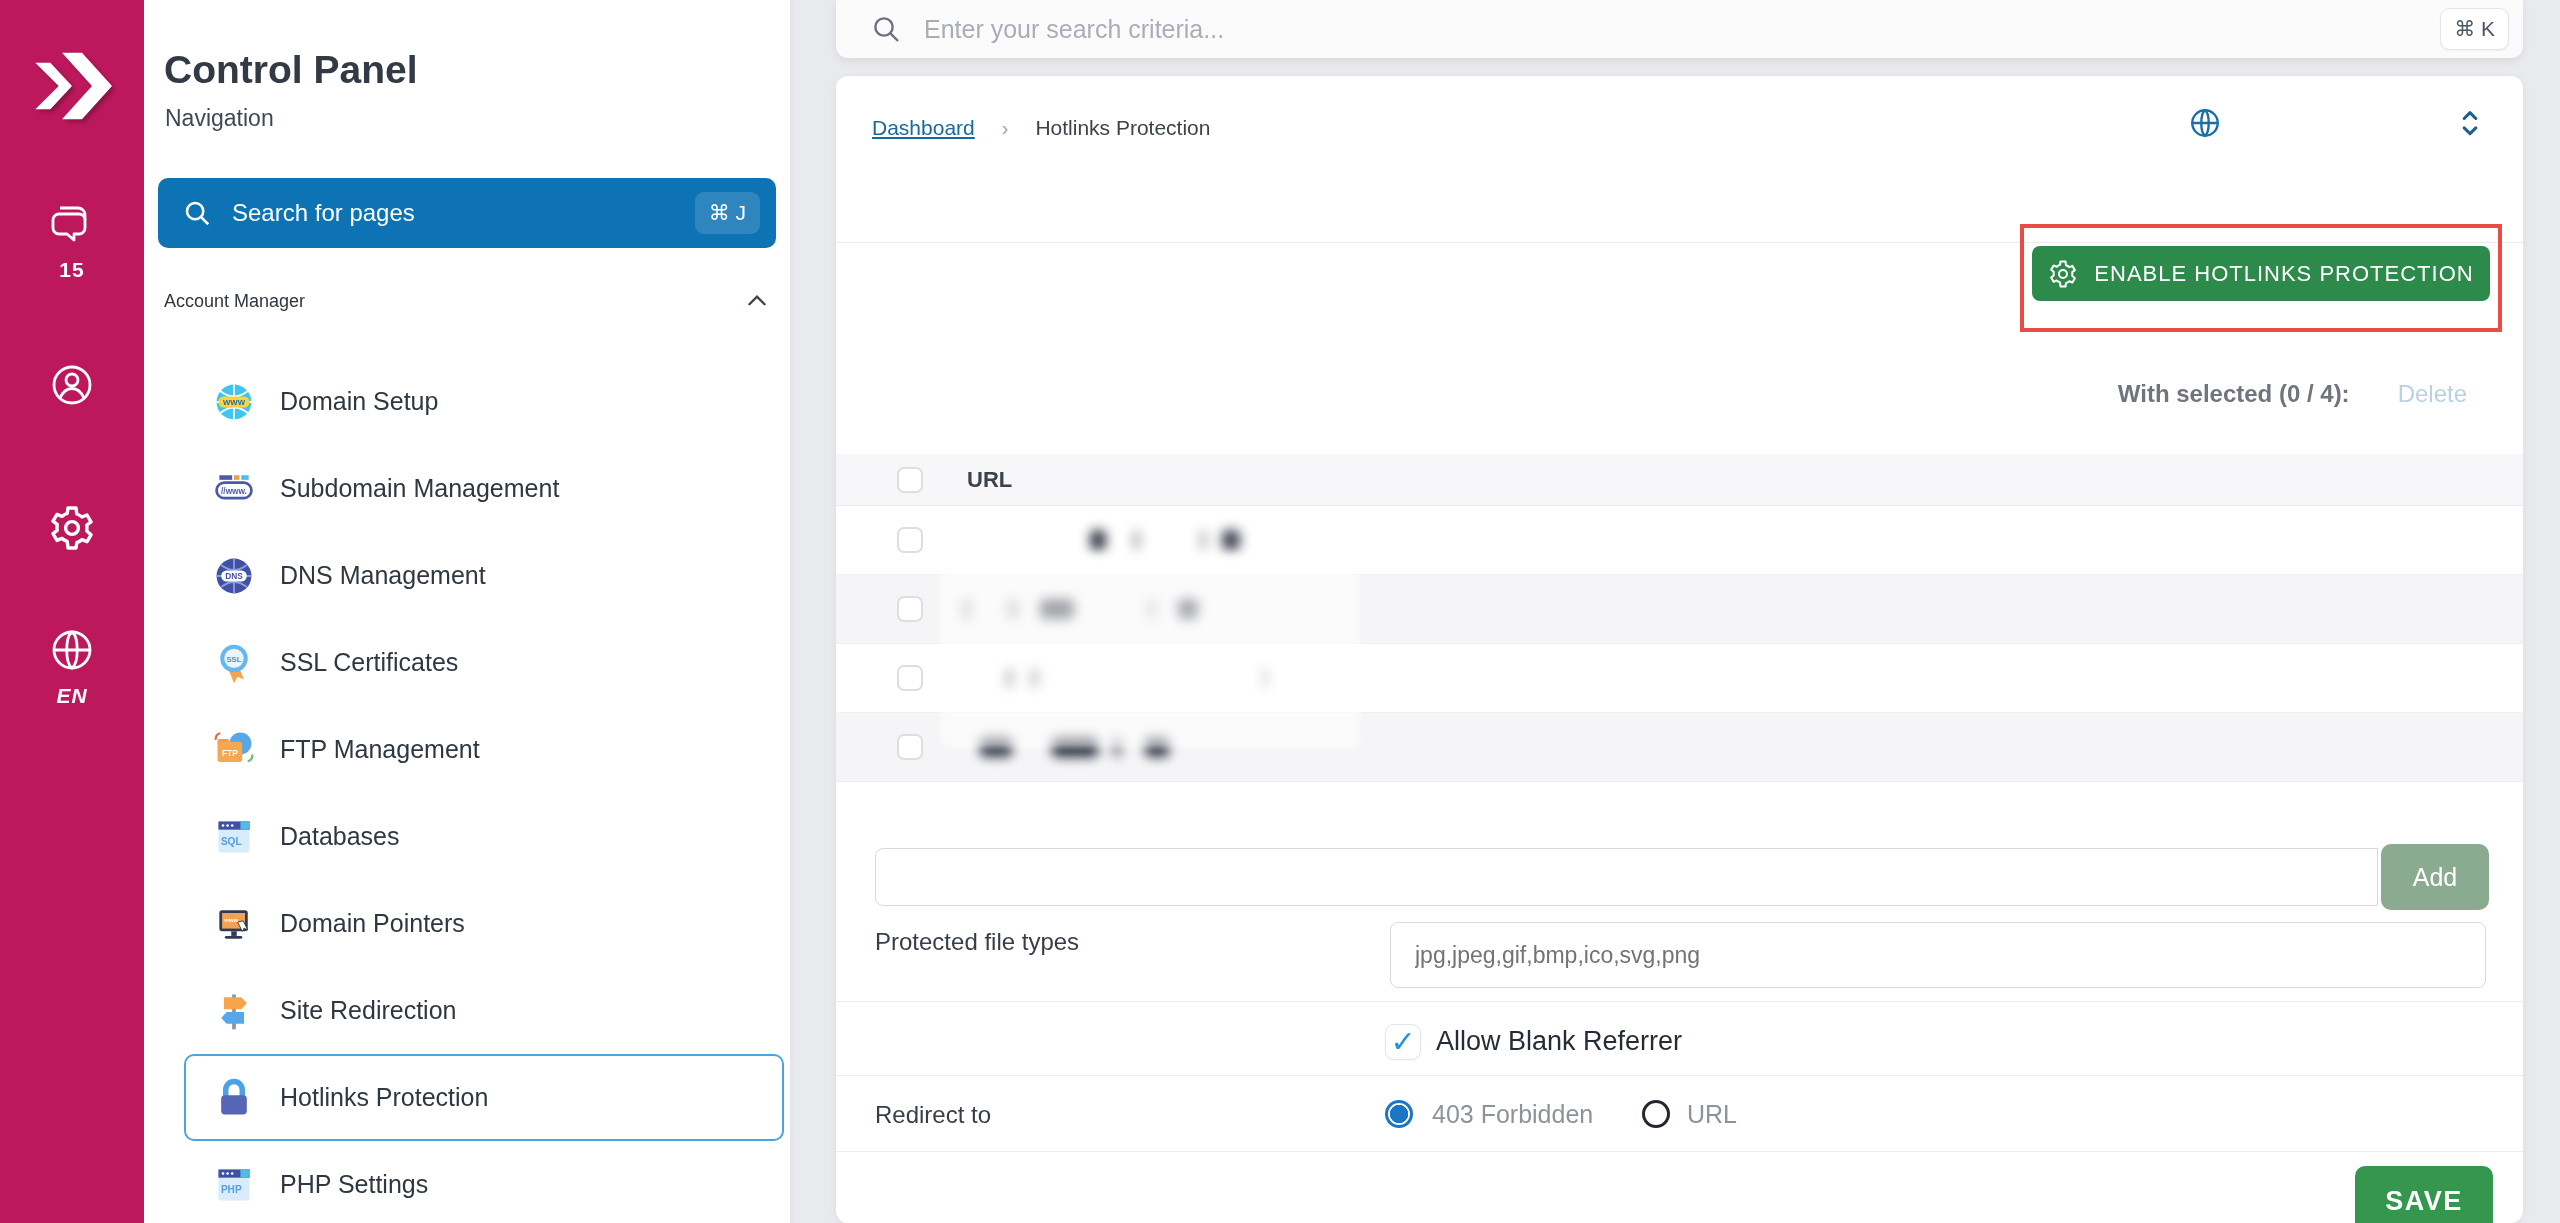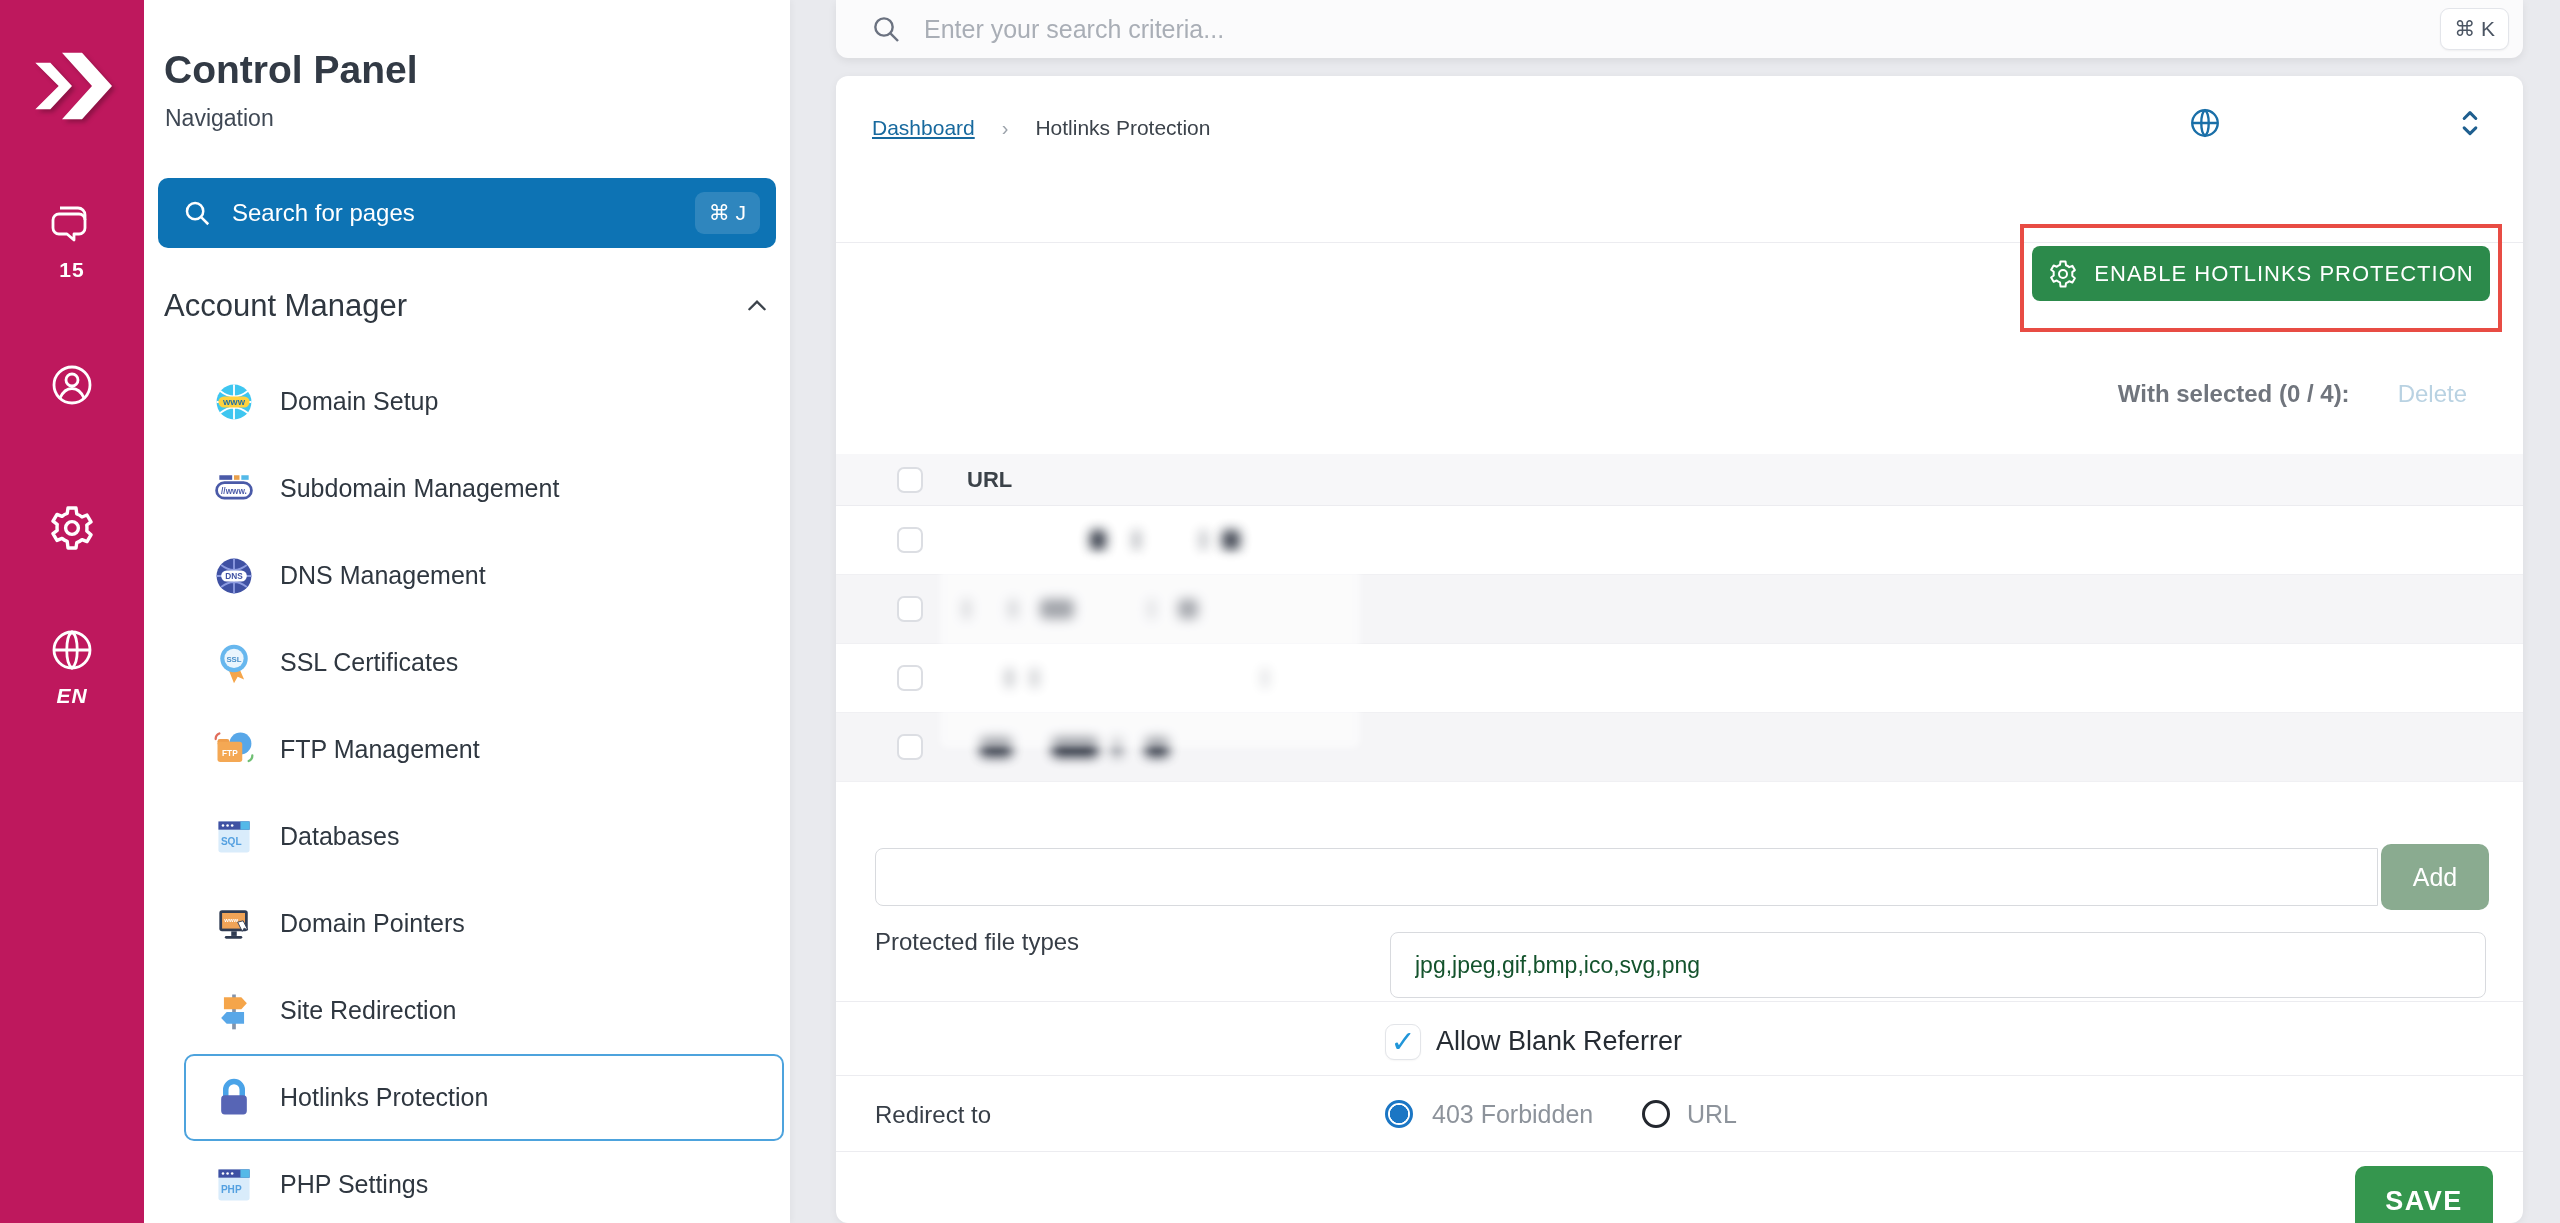--- a/index.html
+++ b/index.html
@@ -13,21 +13,21 @@
   .rail-label { position:absolute; left:0; width:100%; text-align:center; color:#ffffff; font-size:21px; font-weight:700; letter-spacing:1px; }
 
   
   #sidebar { position:absolute; left:144px; top:0; width:646px; height:1223px; background:#ffffff; z-index:4; box-shadow:2px 0 6px rgba(0,0,0,.04); }
   .sb-title { position:absolute; left:20px; top:48px; font-size:39px; font-weight:600; color:#323a45; }
   .sb-subtitle { position:absolute; left:21px; top:105px; font-size:23px; color:#3f4854; }
   .sb-search { position:absolute; left:14px; top:178px; width:618px; height:70px; background:#0d73b4; border-radius:10px; display:flex; align-items:center; padding:0 16px 0 24px; cursor:pointer; }
   .sb-search-text { color:#ffffff; font-size:24px; margin-left:20px; flex:1; }
   .sb-shortcut { background:rgba(255,255,255,.14); border-radius:9px; color:#ffffff; font-size:21px; padding:9px 14px; }
   .sb-section { position:absolute; left:20px; top:288px; width:606px; display:flex; align-items:center; justify-content:space-between; cursor:pointer; }
-  .sb-section-label { font-size:31px; color:#2f3740; }
+  .sb-section-label { font-size:18px; color:#2f3740; }
   #menu { position:absolute; left:40px; top:358px; width:600px; }
   .menu-item { height:87px; display:flex; align-items:center; padding-left:26px; gap:24px; cursor:pointer; border:2px solid transparent; border-radius:10px; }
   .menu-item.selected { border-color:#4da3dd; }
   .menu-item .mi-icon { width:44px; height:44px; flex:0 0 44px; }
   .menu-item .mi-label { font-size:25px; color:#2f3740; }
 
   
   #topbar { position:absolute; left:836px; top:0; width:1687px; height:58px; background:#fbfbfc; border-radius:0 0 12px 12px; box-shadow:0 3px 8px rgba(0,0,0,.07); display:flex; align-items:center; padding:0 14px 0 34px; z-index:3; }
   #topbar .tb-placeholder { color:#a9aeb6; font-size:25px; margin-left:22px; flex:1; }
   .tb-shortcut { background:#ffffff; border:1px solid #e3e5ea; border-radius:9px; color:#4b5563; font-size:21px; padding:8px 13px; box-shadow:0 1px 2px rgba(0,0,0,.05); }
@@ -57,21 +57,21 @@
   .t-row { position:absolute; left:0; width:1687px; height:69px; display:flex; align-items:center; border-bottom:1px solid #f0f0f3; }
   .t-row.alt { background:#f5f5f7; }
   .cbx { width:26px; height:26px; border:2px solid #dcdee3; border-radius:7px; background:#ffffff; margin-left:61px; flex:0 0 26px; cursor:pointer; }
   .blob { position:absolute; height:20px; border-radius:5px; background:#111827; filter:blur(6px); }
   .frost { position:absolute; left:104px; top:480px; width:420px; height:192px; background:rgba(255,255,255,.55); filter:blur(3px); border-radius:8px; pointer-events:none; }
 
   .add-input { position:absolute; left:39px; top:772px; width:1503px; height:58px; border:1px solid #d8dade; border-radius:8px 0 0 8px; background:#ffffff; font-size:24px; padding:0 20px; color:#3c434b; outline:none; font-family:"Liberation Sans", sans-serif; }
   .add-btn { position:absolute; left:1545px; top:768px; width:108px; height:66px; background:#8aab90; border-radius:10px; color:#ffffff; font-size:25px; display:flex; align-items:center; justify-content:center; cursor:pointer; }
 
   .field-label { position:absolute; left:39px; font-size:24px; color:#373e47; }
-  .pft-input { position:absolute; left:554px; top:846px; width:1096px; height:66px; border:1px solid #d8dade; border-radius:8px; background:#ffffff; font-size:23px; padding:0 24px; color:#14532d; outline:none; font-family:"Liberation Sans", sans-serif;margin-top:10px; }
+  .pft-input { position:absolute; left:554px; top:846px; width:1096px; height:66px; border:1px solid #d8dade; border-radius:8px; background:#ffffff; font-size:23px; padding:0 24px; color:#737373; outline:none; font-family:"Liberation Sans", sans-serif; }
 
   .abr-box { position:absolute; left:549px; top:948px; width:36px; height:36px; border:1px solid #e3e5e9; border-radius:9px; background:#ffffff; box-shadow:0 1px 2px rgba(0,0,0,.04); display:flex; align-items:center; justify-content:center; cursor:pointer; }
   .abr-check { color:#2196d9; font-size:30px; line-height:1; }
   .abr-label { position:absolute; left:600px; top:950px; font-size:27px; color:#262c33; }
 
   .radio { position:absolute; width:28px; height:28px; border-radius:50%; cursor:pointer; }
   .radio.sel { border:3px solid #1b76c4; background:radial-gradient(circle, #1b76c4 0 58%, #ffffff 60%); }
   .radio.unsel { border:3px solid #23272e; background:#ffffff; }
   .radio-label { position:absolute; font-size:25px; color:#8d939b; }
 

